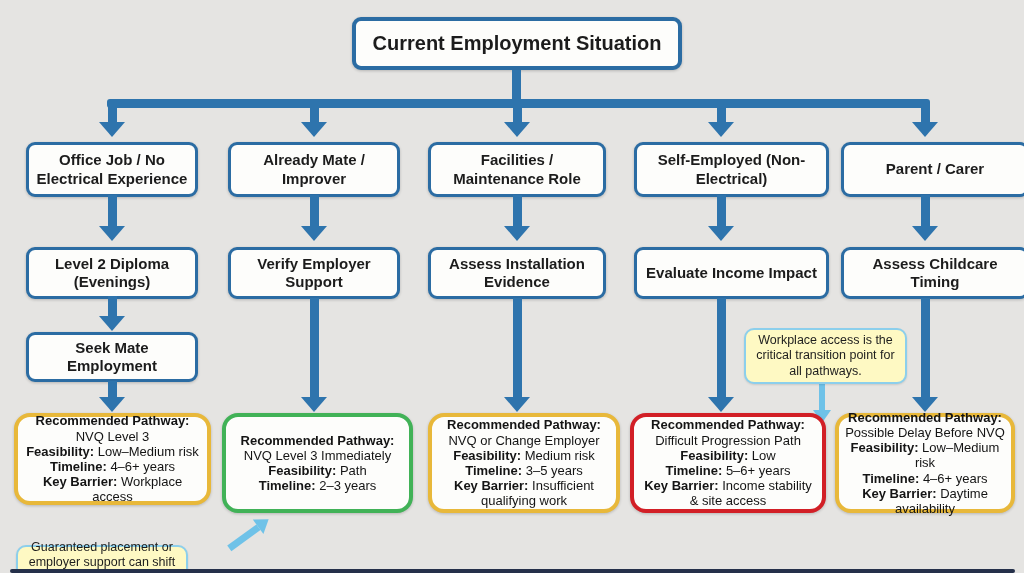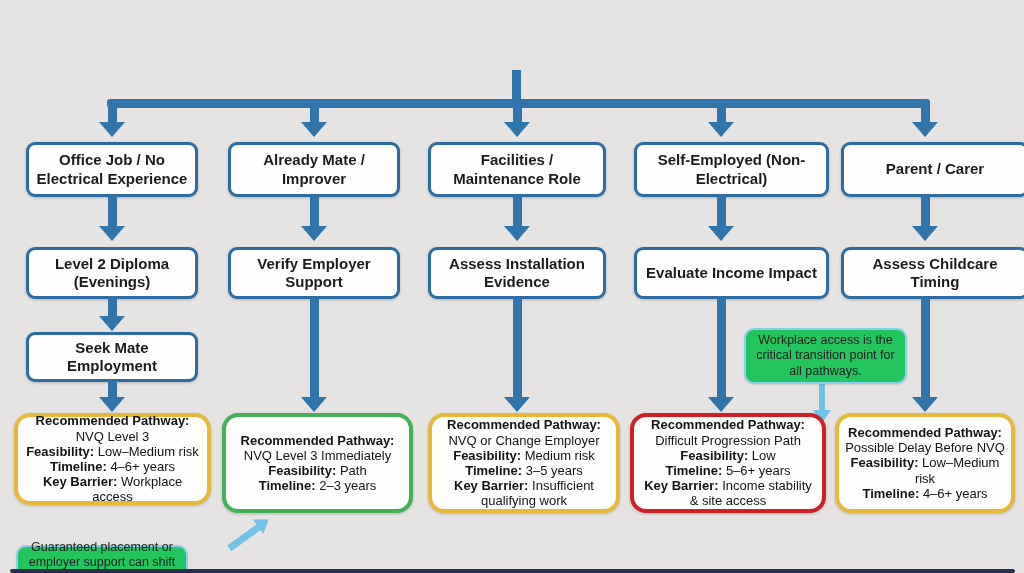--- a/index.html
+++ b/index.html
@@ -33,39 +33,42 @@
   .stub{left:512px;top:70px;width:9px;height:31px;}
   .hbar{left:107px;top:99px;width:823px;height:9px;border-radius:3px;}
   .varrow{position:absolute;width:26px;display:flex;flex-direction:column;align-items:center;}
   .varrow .shaft{width:9px;background:#2e74ad;}
   .varrow .head{width:0;height:0;border-left:13px solid transparent;border-right:13px solid transparent;
                 border-top:15px solid #2e74ad;}
   .lt .shaft{width:6px;background:#6fc2e8;}
   .lt .head{border-left-width:9px;border-right-width:9px;border-top:13px solid #6fc2e8;}
 
   
-  .callout{position:absolute;background:#22c55e;border:2px solid #8ccfec;border-radius:10px;
+  .callout{position:absolute;background:#fef9c3;border:2px solid #8ccfec;border-radius:10px;
            display:flex;align-items:center;justify-content:center;text-align:center;
            font-size:12.5px;line-height:1.25;color:#1d1d1d;padding:4px 6px;box-sizing:border-box;
            box-shadow:0 1px 2px rgba(0,0,0,.12);}
   #callout1{left:744px;top:328px;width:163px;height:56px;}
   #callout2{left:16px;top:513px;width:172px;height:52px;margin-top:32px;}
   #callout2-arrow{position:absolute;left:229px;top:539px;display:flex;align-items:center;
                   transform:rotate(-36deg);transform-origin:0 50%;}
   #callout2-arrow .shaft2{width:36px;height:7px;background:#6fc2e8;}
   #callout2-arrow .head2{width:0;height:0;border-top:9px solid transparent;border-bottom:9px solid transparent;
                   border-left:13px solid #6fc2e8;}
 
   .bottom-bar{position:absolute;left:10px;top:569px;width:1005px;height:4px;background:#25304a;border-radius:2px;}
 </style>
 </head>
 <body>
 
 <div class="stage">
 
+  <div class="node title-node">
+    <span>Current Employment Situation</span>
+  </div>
 
   <div class="cline stub"></div>
   <div class="cline hbar"></div>
 
   <div class="varrow" style="left:99px;top:104px">
       <div class="shaft" style="height:18px"></div>
       <div class="head"></div>
     </div>
   <div class="varrow" style="left:301px;top:104px">
       <div class="shaft" style="height:18px"></div>
@@ -203,20 +206,21 @@
     <div><span class="bold">Feasibility:</span> <span>Low</span></div>
     <div><span class="bold">Timeline:</span> <span>5–6+ years</span></div>
     <div><span class="bold">Key Barrier:</span> <span>Income stability &amp; site access</span></div>
   </div>
 
   <div class="pw pw5" style="border-color: rgb(232, 184, 58);">
     <div><span class="bold">Recommended Pathway:</span></div>
     <div>Possible Delay Before NVQ</div>
     <div><span class="bold">Feasibility:</span> <span>Low–Medium risk</span></div>
     <div><span class="bold">Timeline:</span> <span>4–6+ years</span></div>
+    <div><span class="bold">Key Barrier:</span> <span>Daytime availability</span></div>
   </div>
 
   <div id="callout2-arrow">
       <div class="shaft2"></div>
       <div class="head2"></div>
     </div>
   <div class="callout" id="callout2">
     <span>Guaranteed placement or employer support can shift Low/ High risk paths to Medium risk.</span>
   </div>
 

